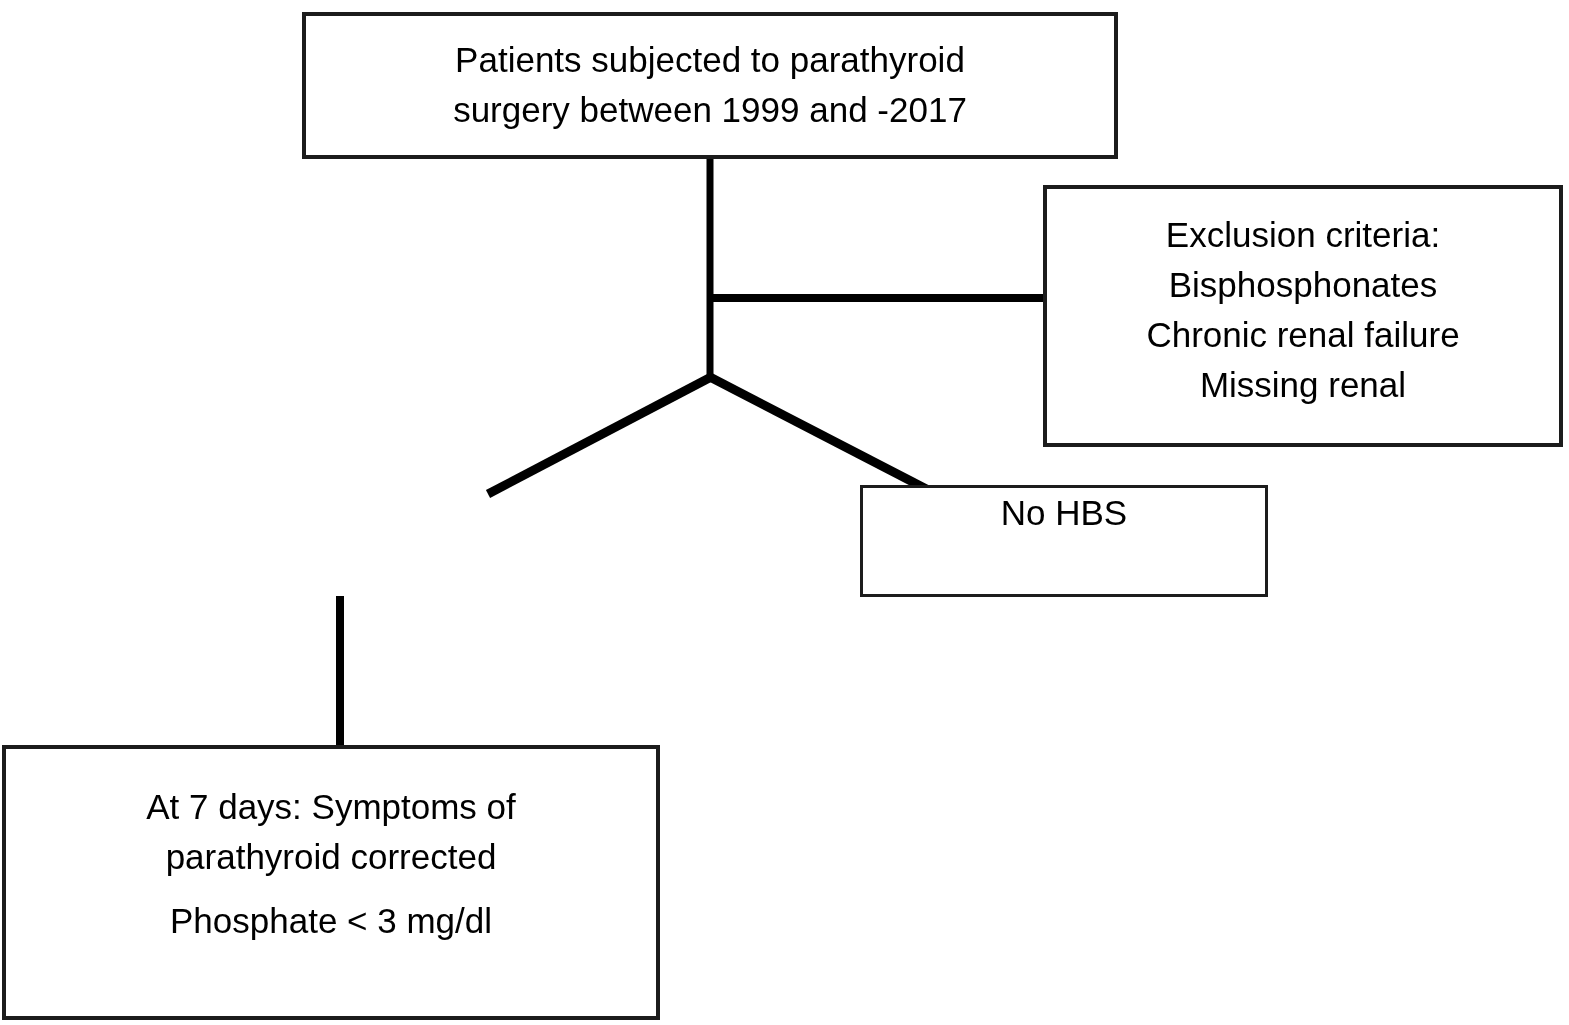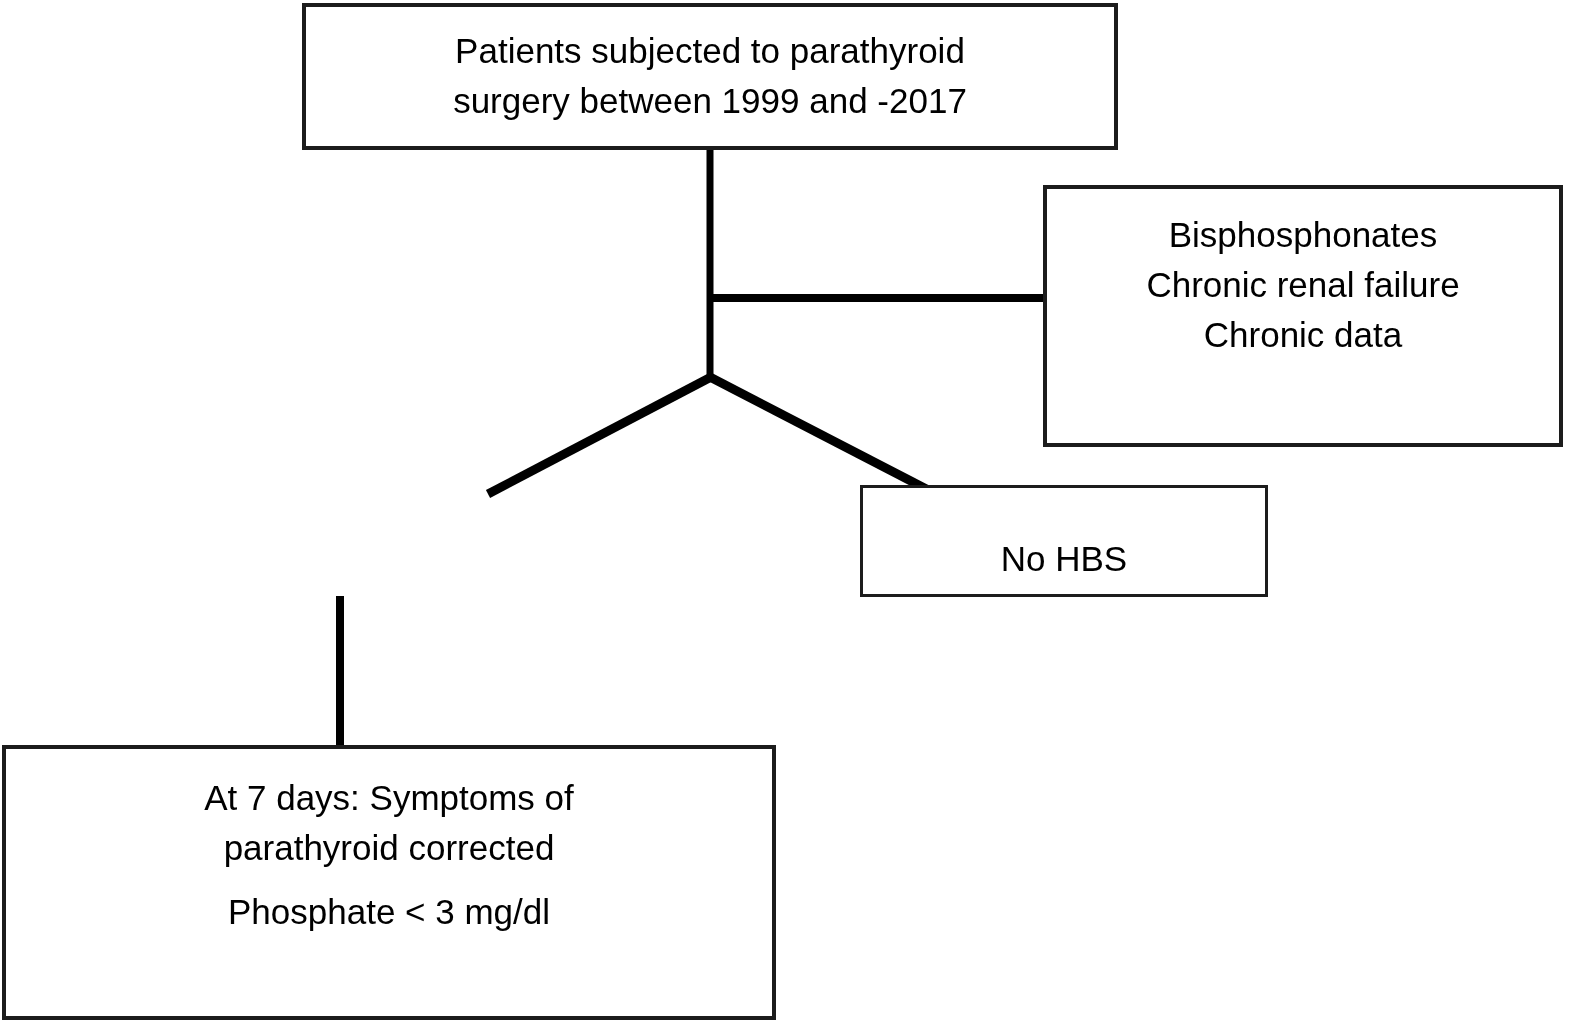--- a/index.html
+++ b/index.html
@@ -31,27 +31,27 @@
   .edges line { stroke: var(--line); }
   .node {
     position: absolute;
     background: var(--background);
     border: 4px solid var(--border);
     text-align: center;
     font-size: 35px;
     line-height: 50px;
     color: var(--text);
   }
-  .node--patients  { left: 302px; top: 3px;   width: 816px; height: 147px; padding-top: 19px; }
+  .node--patients  { left: 302px; top: 12px;   width: 816px; height: 147px; padding-top: 19px; }
   .node--exclusion { left: 1043px; top: 185px; width: 520px; height: 262px; padding-top: 21px; }
   .node--hbs       { left: 152px; top: 485px; width: 411px; height: 112px; border-width: 3px;
                      display: flex; align-items: center; justify-content: center; }
   .node--nohbs     { left: 860px; top: 485px; width: 408px; height: 112px; border-width: 3px;
-                     display: flex; align-items: flex-end; justify-content: center; padding-bottom: 10px; }
-  .node--outcome   { left: 2px;  top: 745px; width: 774px; height: 275px; padding-top: 24px; }
+                     display: flex; align-items: flex-start; justify-content: center; padding-bottom: 10px; }
+  .node--outcome   { left: 2px;  top: 745px; width: 658px; height: 275px; padding-top: 33px; }
   .node--outcome .textline--last { margin-top: 14px; }
 </style>
 </head>
 <body>
 
 <div class="canvas">
 
   <svg class="edges" viewBox="0 0 1569 1025" xmlns="http://www.w3.org/2000/svg">
     <line x1="710" y1="148" x2="710" y2="381" stroke-width="7"></line>
     <line x1="707" y1="298" x2="1047" y2="298" stroke-width="8"></line>
@@ -59,23 +59,24 @@
     <line x1="708" y1="376" x2="936" y2="494" stroke-width="9"></line>
     <line x1="340" y1="596" x2="340" y2="750" stroke-width="8"></line>
   </svg>
 
   <div class="node node--patients">
     <div class="textline">Patients subjected to parathyroid</div>
     <div class="textline">surgery between 1999 and -2017</div>
   </div>
 
   <div class="node node--exclusion">
+    <div class="textline">Exclusion criteria:</div>
     <div class="textline">Bisphosphonates</div>
     <div class="textline">Chronic renal failure</div>
-    <div class="textline">Chronic data</div>
+    <div class="textline">Missing renal</div>
   </div>
 
 
   <div class="node node--nohbs">
     <span class="textline">No HBS</span>
   </div>
 
   <div class="node node--outcome">
     <div class="textline">At 7 days: Symptoms of</div>
     <div class="textline">parathyroid corrected</div>

